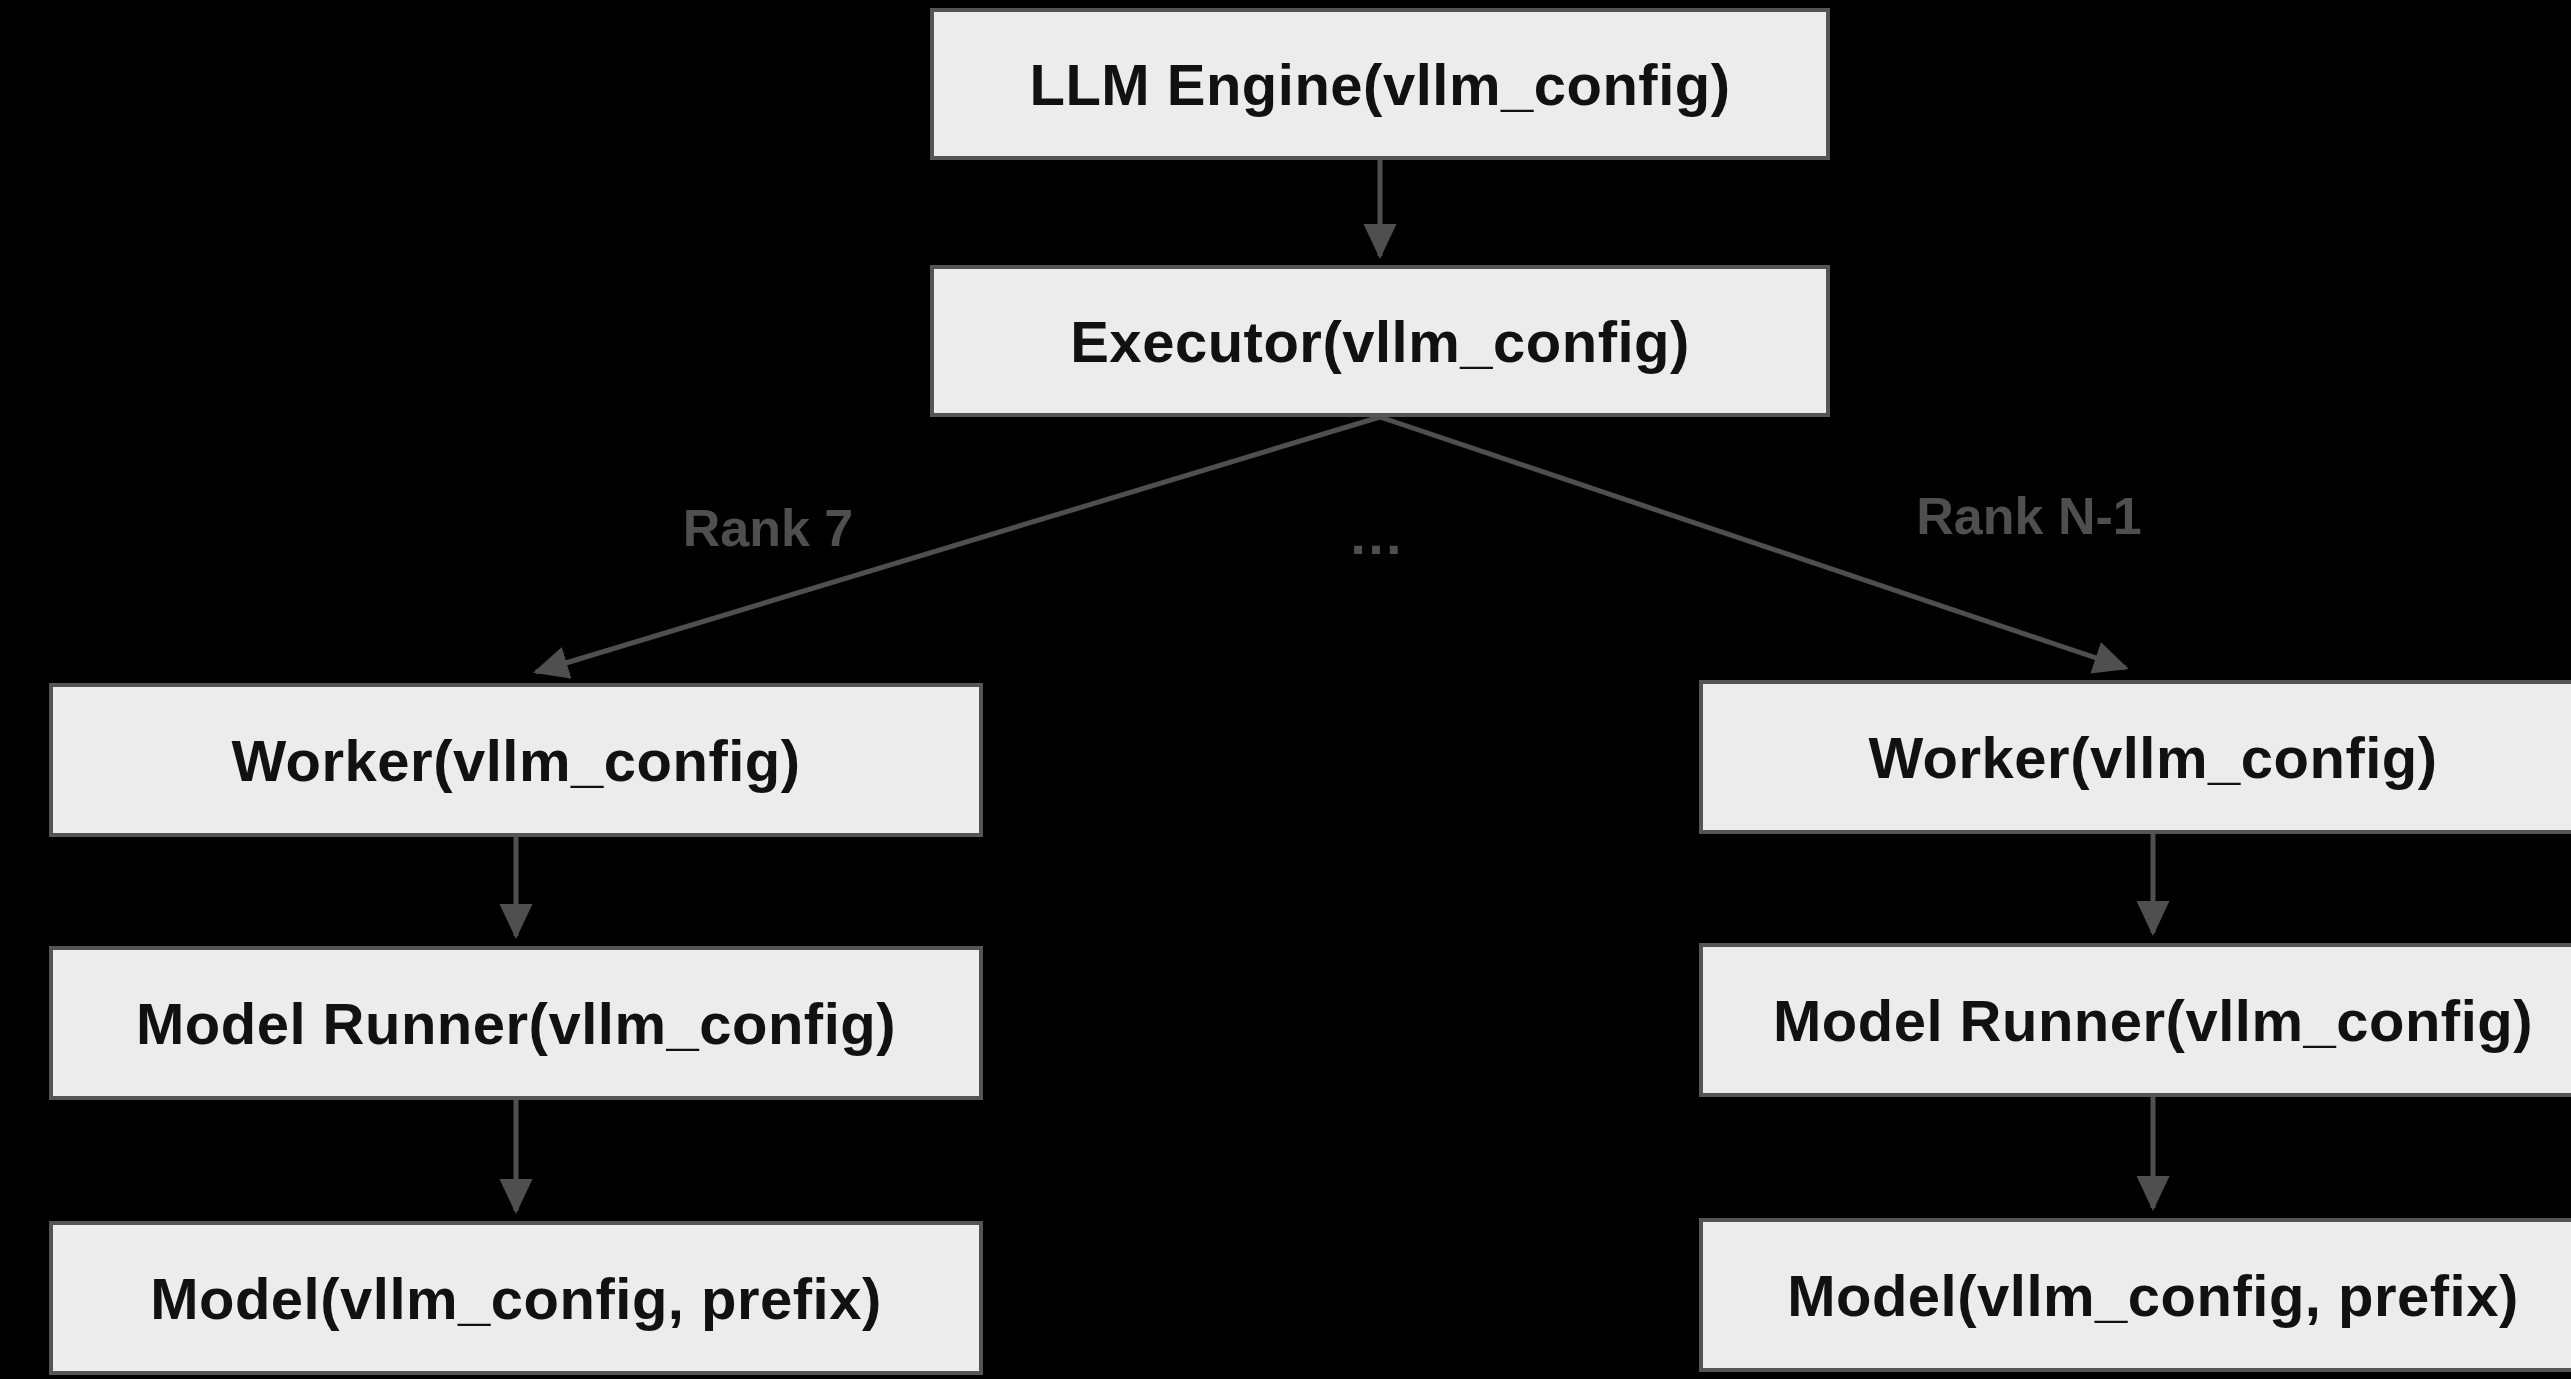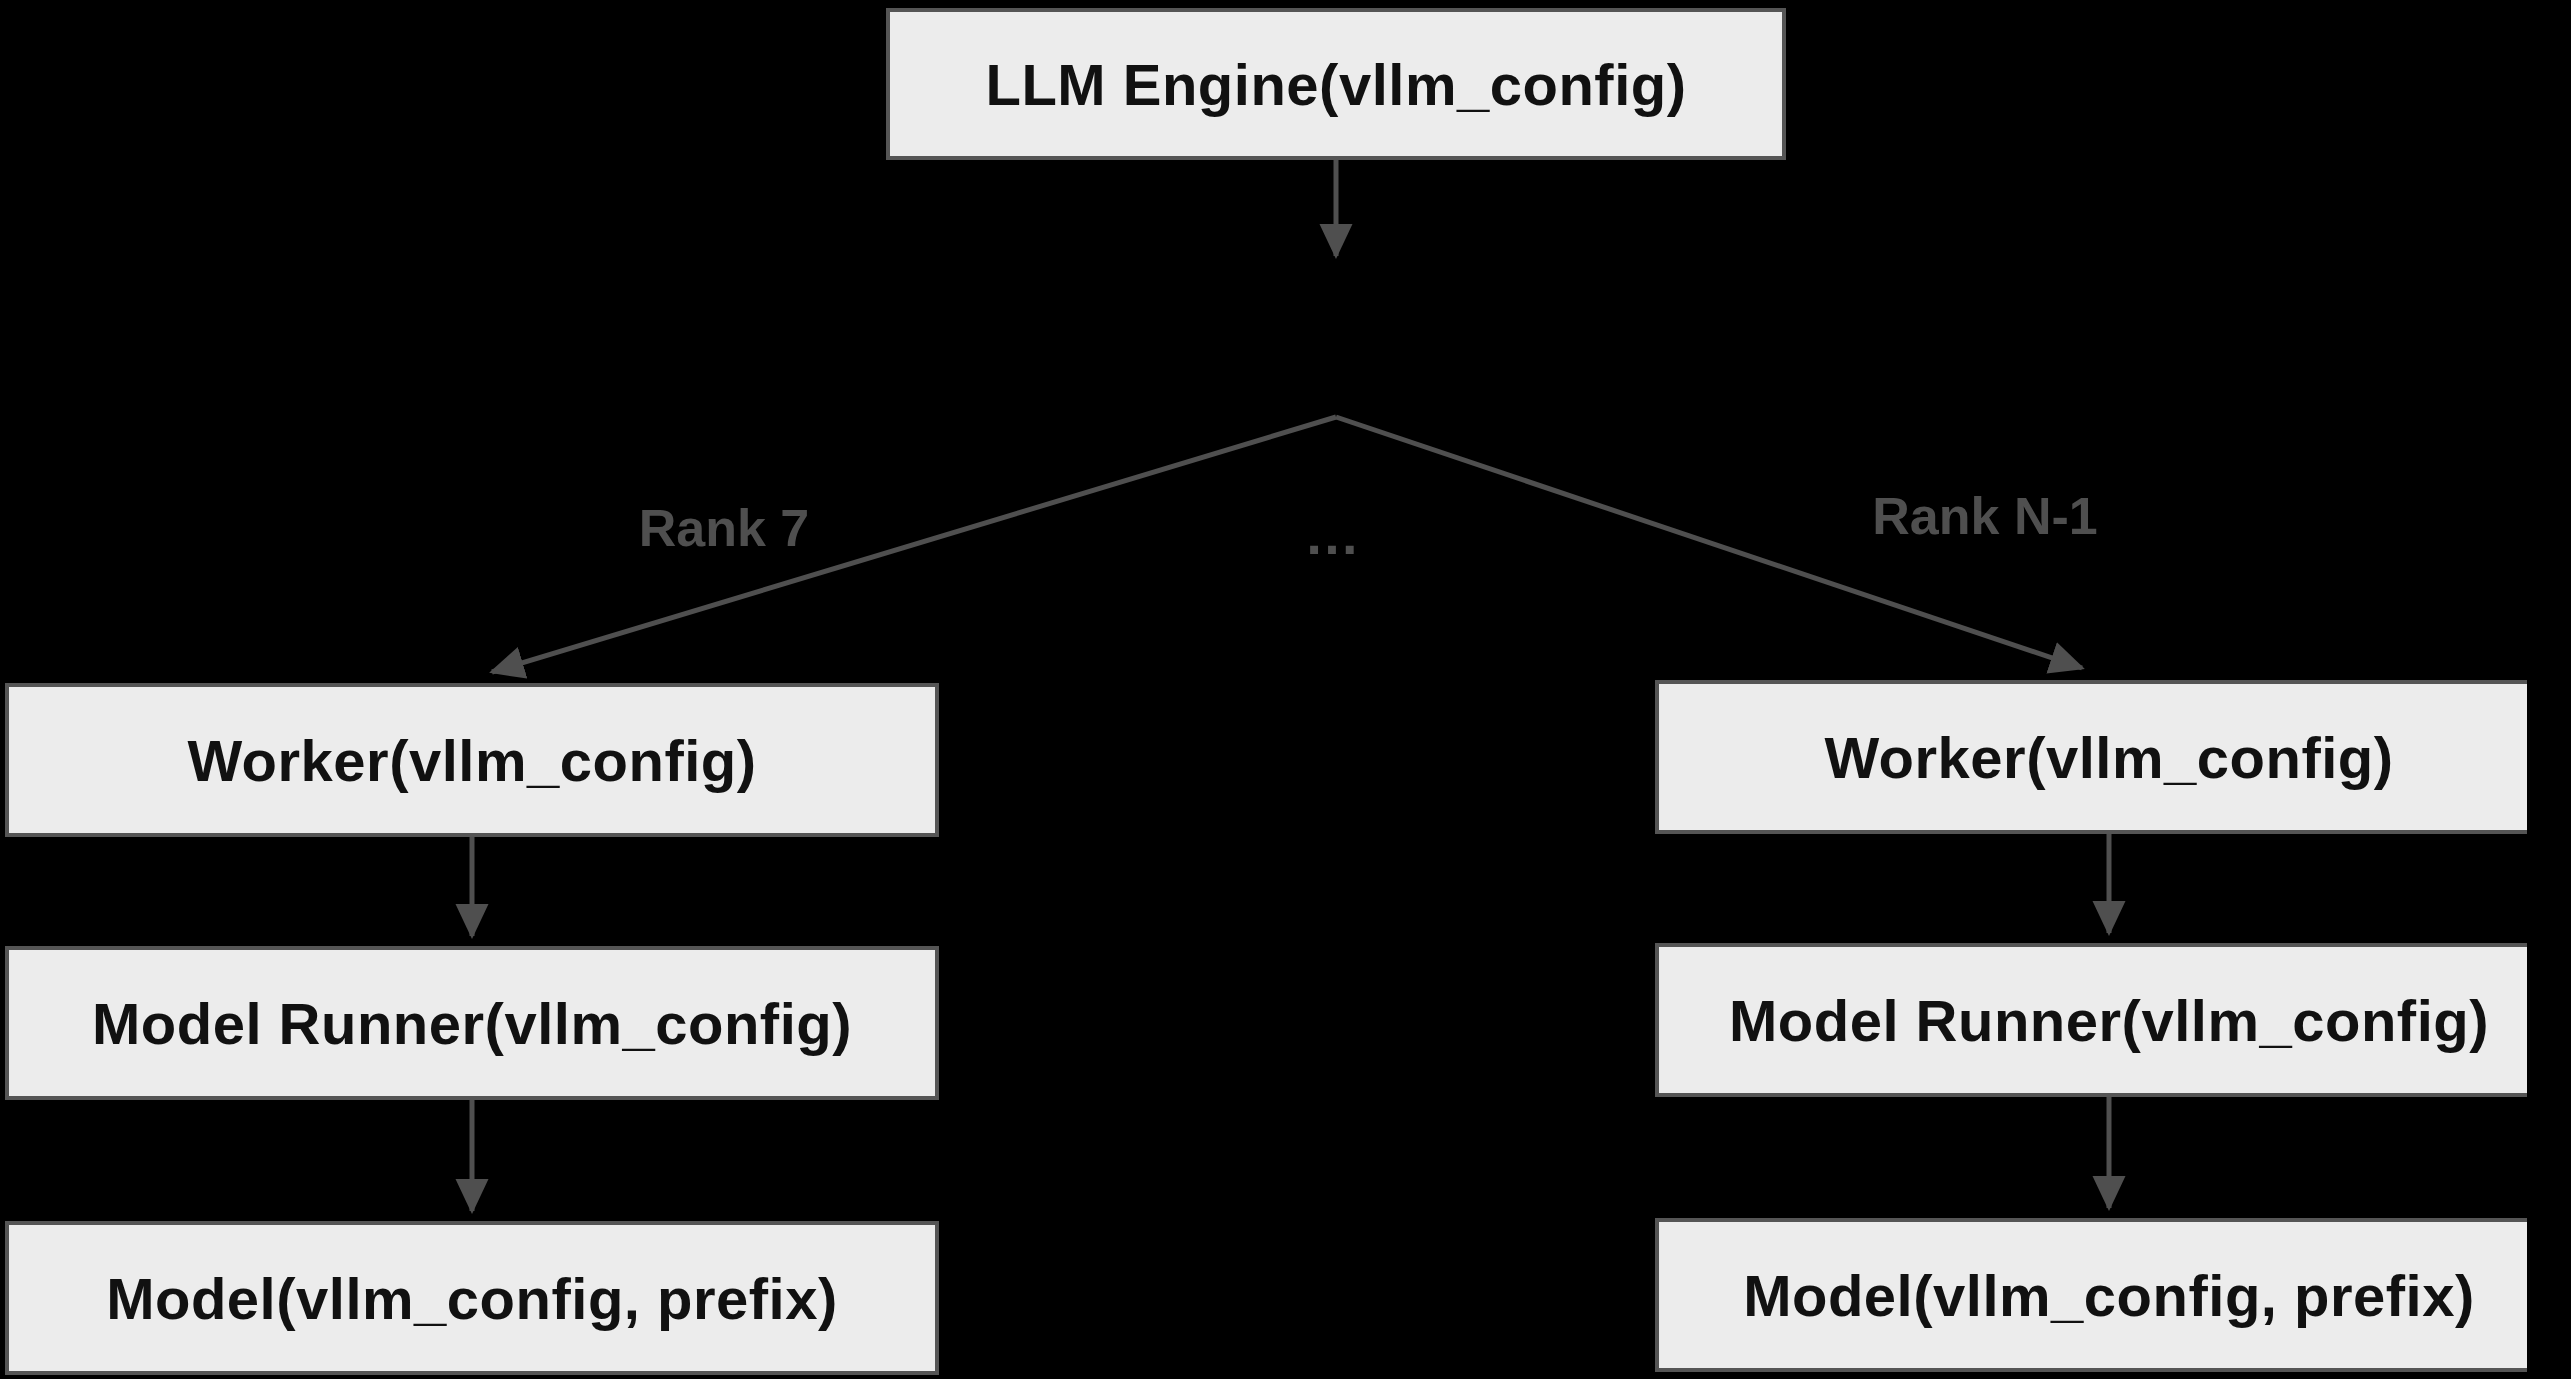--- a/index.html
+++ b/index.html
@@ -12,20 +12,21 @@
   }
   * { margin: 0; padding: 0; box-sizing: border-box; }
   html, body { background: var(--background, #000); }
   #canvas {
     position: relative;
     width: 2527px;
     height: 1379px;
     background: var(--background, #000);
     font-family: "Liberation Sans", "DejaVu Sans", sans-serif;
     overflow: hidden;
+    margin-left: 44px;
   }
   #edges {
     position: absolute;
     left: 0; top: 0;
     width: 2571px; height: 1379px;
   }
   #edges line {
     stroke: var(--edge, #4f4f4f);
     stroke-width: 5;
   }
@@ -75,20 +76,23 @@
     <line x1="472" y1="837" x2="472" y2="936" marker-end="url(#arrow)"></line>
     <line x1="472" y1="1100" x2="472" y2="1211" marker-end="url(#arrow)"></line>
     <line x1="2109" y1="834" x2="2109" y2="933" marker-end="url(#arrow)"></line>
     <line x1="2109" y1="1097" x2="2109" y2="1208" marker-end="url(#arrow)"></line>
   </svg>
 
   <div class="node" style="left:886px; top:8px; width:900px; height:152px;">
     <span>LLM Engine(vllm_config)</span>
   </div>
 
+  <div class="node" style="left:886px; top:265px; width:900px; height:152px;">
+    <span>Executor(vllm_config)</span>
+  </div>
 
   <div class="edge-label" style="left:724px; top:528px;">Rank 7</div>
 
   <div class="edge-label ellipsis-label" style="left:1334px; top:534px;">…</div>
 
   <div class="edge-label" style="left:1985px; top:516px;">Rank N-1</div>
 
   <div class="node" style="left:5px; top:683px; width:934px; height:154px;">
     <span>Worker(vllm_config)</span>
   </div>

